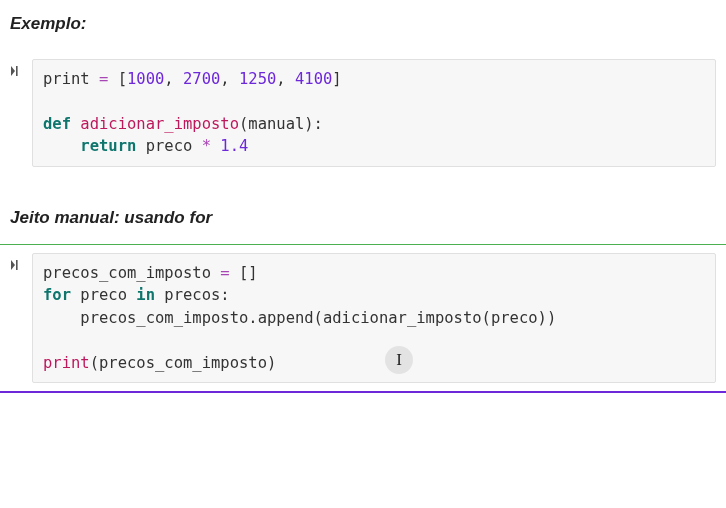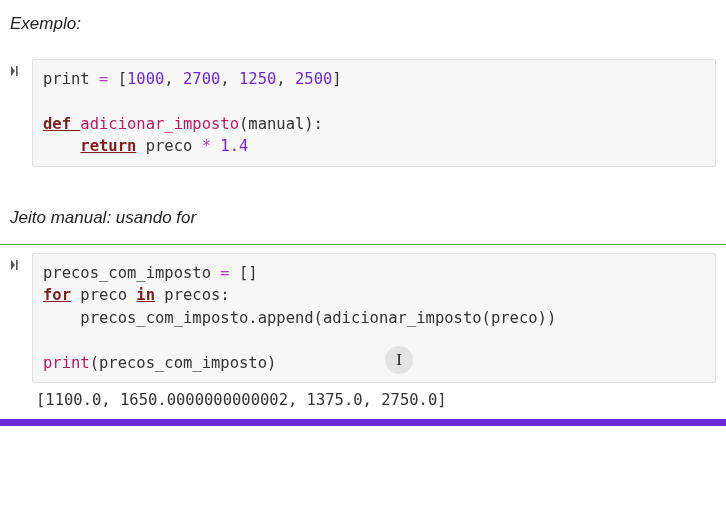--- a/index.html
+++ b/index.html
@@ -5,28 +5,28 @@
   * { box-sizing: border-box; margin: 0; padding: 0; }
   body {
     font-family: -apple-system, BlinkMacSystemFont, "Segoe UI", Arial, sans-serif;
     background: #ffffff;
     width: 726px;
     height: 508px;
     overflow: hidden;
   }
   .heading {
     font-style: italic;
-    font-weight: 400;
+    font-weight: 700;
     font-size: 17px;
     color: #222;
     padding: 14px 10px 8px 10px;
   }
   .cell-wrapper {
     border-top: 1px solid #4caf50;
-    border-bottom: 7px solid #6d28d9;
+    border-bottom: 2px solid #6d28d9;
     margin: 8px 0 18px 0;
     padding: 6px 0 6px 0;
   }
   .cell-wrapper.plain {
     border-top: 1px solid transparent;
     border-bottom: 1px solid transparent;
   }
   .cell-row {
     display: flex;
     align-items: flex-start;
@@ -50,21 +50,21 @@
     padding: 8px 10px;
     font-family: "Menlo", "Consolas", "DejaVu Sans Mono", monospace;
     font-size: 15.5px;
     line-height: 1.45;
     white-space: pre;
     color: #333;
     position: relative;
   }
   .tok-op { color: #a946b6; }
   .tok-num { color: #6d28d9; }
-  .tok-kw { color: #7f1d1d; font-weight: 700; text-decoration: underline; }
+  .tok-kw { color: #0f766e; font-weight: 700; }
   .tok-fn { color: #be185d; }
   .output-box {
     font-family: "Menlo", "Consolas", "DejaVu Sans Mono", monospace;
     font-size: 15.5px;
     color: #333;
     padding: 6px 10px 4px 36px;
   }
   .cursor-spot {
     position: absolute;
     width: 28px;
@@ -85,21 +85,21 @@
 <div class="heading">Exemplo:</div>
 
 <div class="cell-wrapper plain">
   <div class="cell-row">
     <div class="run-icon">
       <svg width="12" height="12" viewBox="0 0 12 12">
           <path d="M1 1 L5 6 L1 11 Z" fill="#555"></path>
           <rect x="6" y="1" width="1.6" height="10" fill="#555"></rect>
         </svg>
     </div>
-    <div class="code-box"><span><span>print </span><span class="tok-op">=</span><span> [</span><span class="tok-num">1000</span><span>, </span><span class="tok-num">2700</span><span>, </span><span class="tok-num">1250</span><span>, </span><span class="tok-num">2500</span><span>]</span></span>
+    <div class="code-box"><span><span>print </span><span class="tok-op">=</span><span> [</span><span class="tok-num">1000</span><span>, </span><span class="tok-num">2700</span><span>, </span><span class="tok-num">1250</span><span>, </span><span class="tok-num">4100</span><span>]</span></span>
 <span></span>
 <span><span class="tok-kw">def </span><span class="tok-fn">adicionar_imposto</span><span>(manual):</span></span>
 <span><span>    </span><span class="tok-kw">return</span><span> preco </span><span class="tok-op">*</span><span> </span><span class="tok-num">1.4</span></span></div>
   </div>
 </div>
 
 <div class="heading">Jeito manual: usando for</div>
 
 <div class="cell-wrapper">
   <div class="cell-row">
@@ -108,14 +108,13 @@
           <path d="M1 1 L5 6 L1 11 Z" fill="#555"></path>
           <rect x="6" y="1" width="1.6" height="10" fill="#555"></rect>
         </svg>
     </div>
     <div class="code-box"><span><span>precos_com_imposto </span><span class="tok-op">=</span><span> []</span></span>
 <span><span class="tok-kw">for</span><span> preco </span><span class="tok-kw">in</span><span> precos:</span></span>
 <span><span>    </span><span>precos_com_imposto.append(adicionar_imposto(preco))</span></span>
 <span></span>
 <span><span class="tok-fn">print</span><span>(precos_com_imposto)</span></span><div class="cursor-spot" style="left:352px;top:92px;">I</div></div>
   </div>
-  <div class="output-box">[1100.0, 1650.0000000000002, 1375.0, 2750.0]</div>
 </div>
 
 </body></html>

